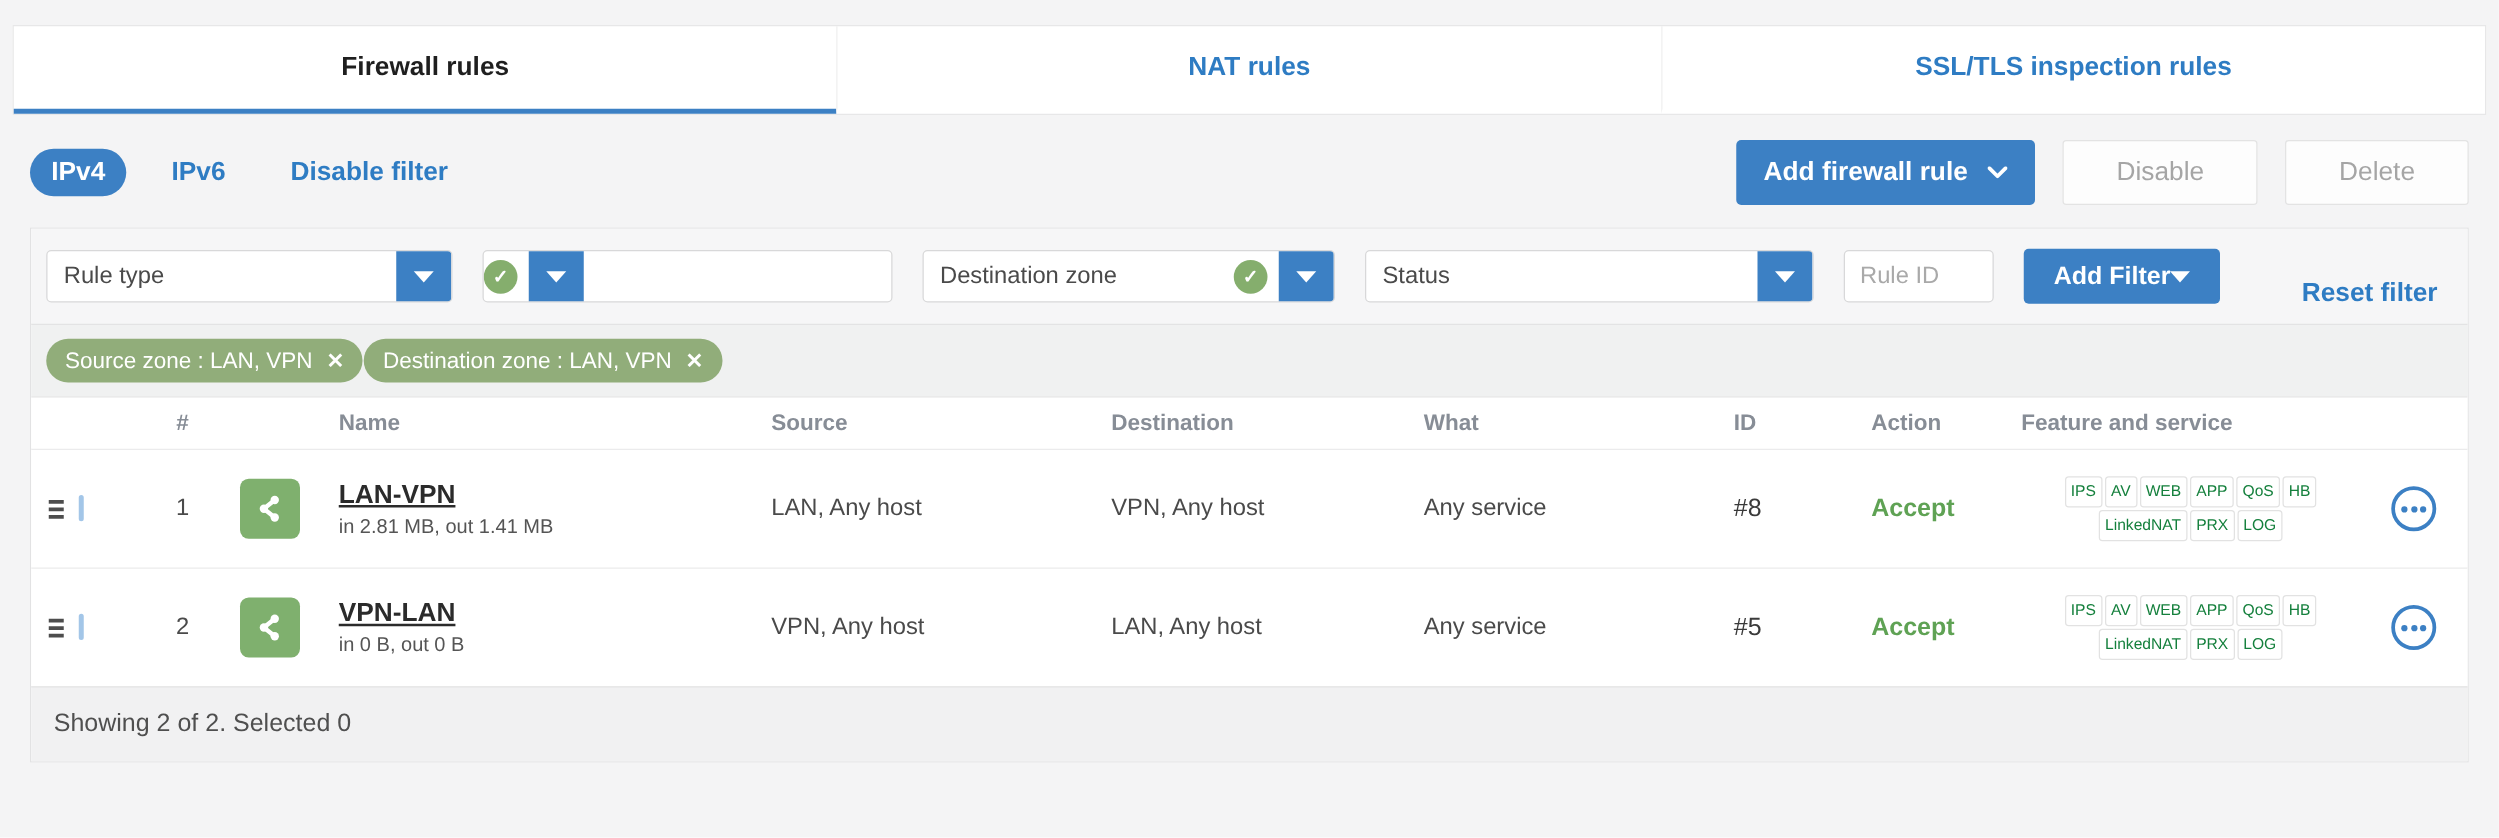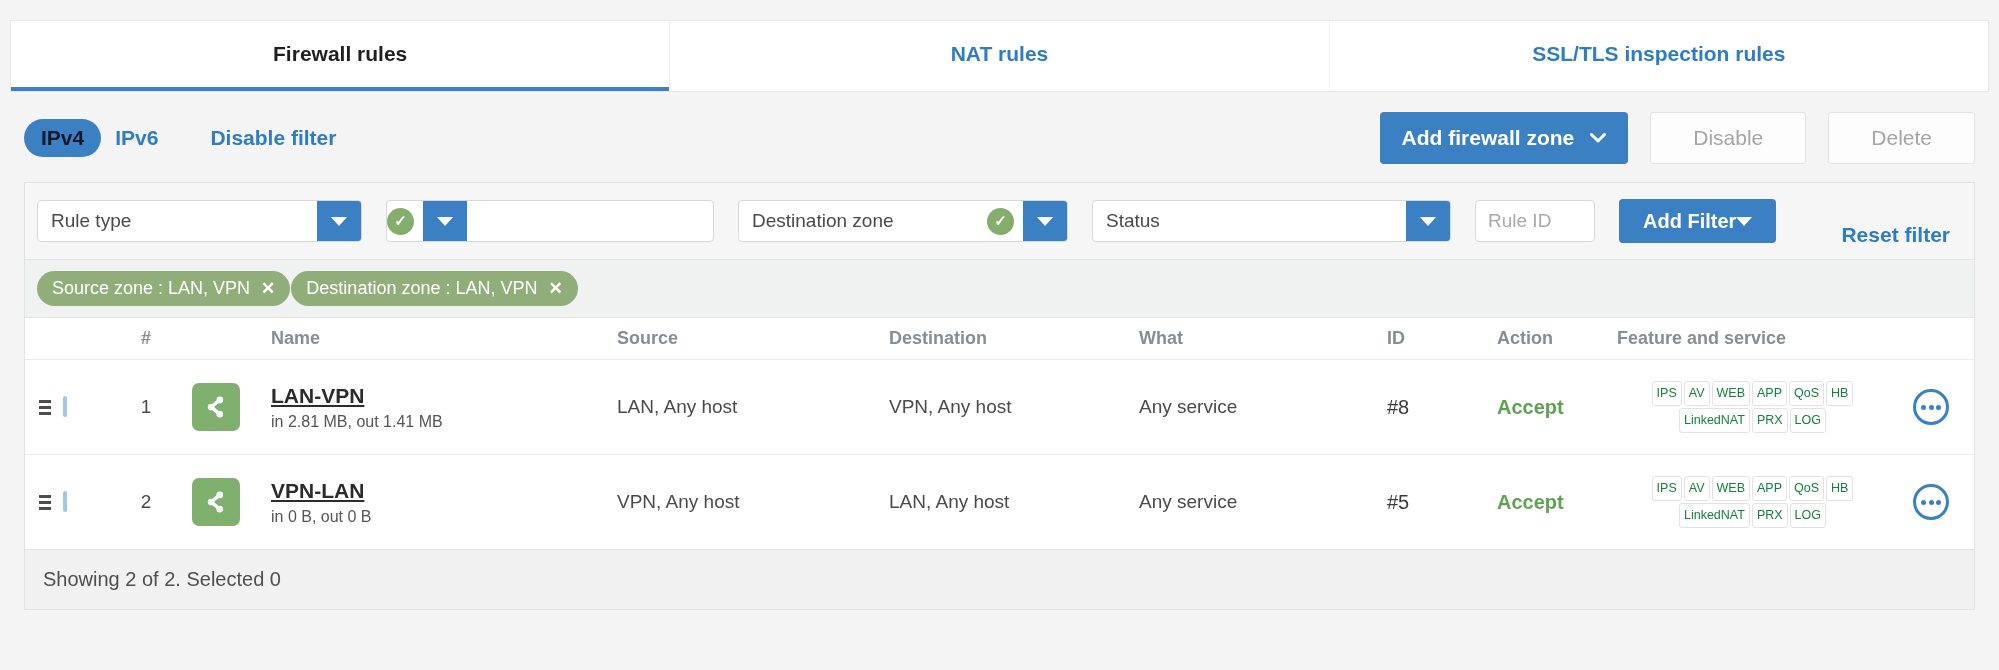--- a/index.html
+++ b/index.html
@@ -35,35 +35,35 @@
 
   
   .toolbar {
     margin: 20px 24px 18px 24px;
     display: flex;
     align-items: center;
     height: 52px;
   }
   .pill {
     background: #3c80c4;
-    color: #0f172a;
+    color: #ffffff;
     font-size: 21px;
     font-weight: bold;
     padding: 7px 17px;
     border-radius: 21px;
     cursor: pointer;
   }
   .blue-link {
     color: #2e7cc3;
     font-size: 21px;
     font-weight: bold;
     cursor: pointer;
     text-decoration: none;
   }
-  .toolbar .blue-link.ipv6 { margin-left: 14px; }
+  .toolbar .blue-link.ipv6 { margin-left: 36px; }
   .toolbar .blue-link.disfilter { margin-left: 52px; }
   .toolbar-right { margin-left: auto; display: flex; gap: 22px; }
   .btn-primary {
     background: #3c80c4;
     color: #fff;
     border: none;
     font-family: inherit;
     font-size: 21px;
     font-weight: bold;
     border-radius: 4px;
@@ -288,21 +288,21 @@
   <div class="tab">SSL/TLS inspection rules</div>
 </div>
 
 <div class="toolbar">
   <span class="pill">IPv4</span>
   <span class="blue-link ipv6">IPv6</span>
   <span class="blue-link disfilter">Disable filter</span>
 
   <div class="toolbar-right">
     <button class="btn-primary">
-      <span>Add firewall zone</span>
+      <span>Add firewall rule</span>
       <svg class="chev" viewBox="0 0 16 10">
         <path d="M1.5 1.5 L8 8 L14.5 1.5" stroke="#fff" stroke-width="3" fill="none" stroke-linecap="round" stroke-linejoin="round"></path>
       </svg>
     </button>
     <button class="btn-ghost">Disable</button>
     <button class="btn-ghost">Delete</button>
   </div>
 </div>
 
 <div class="panel">

